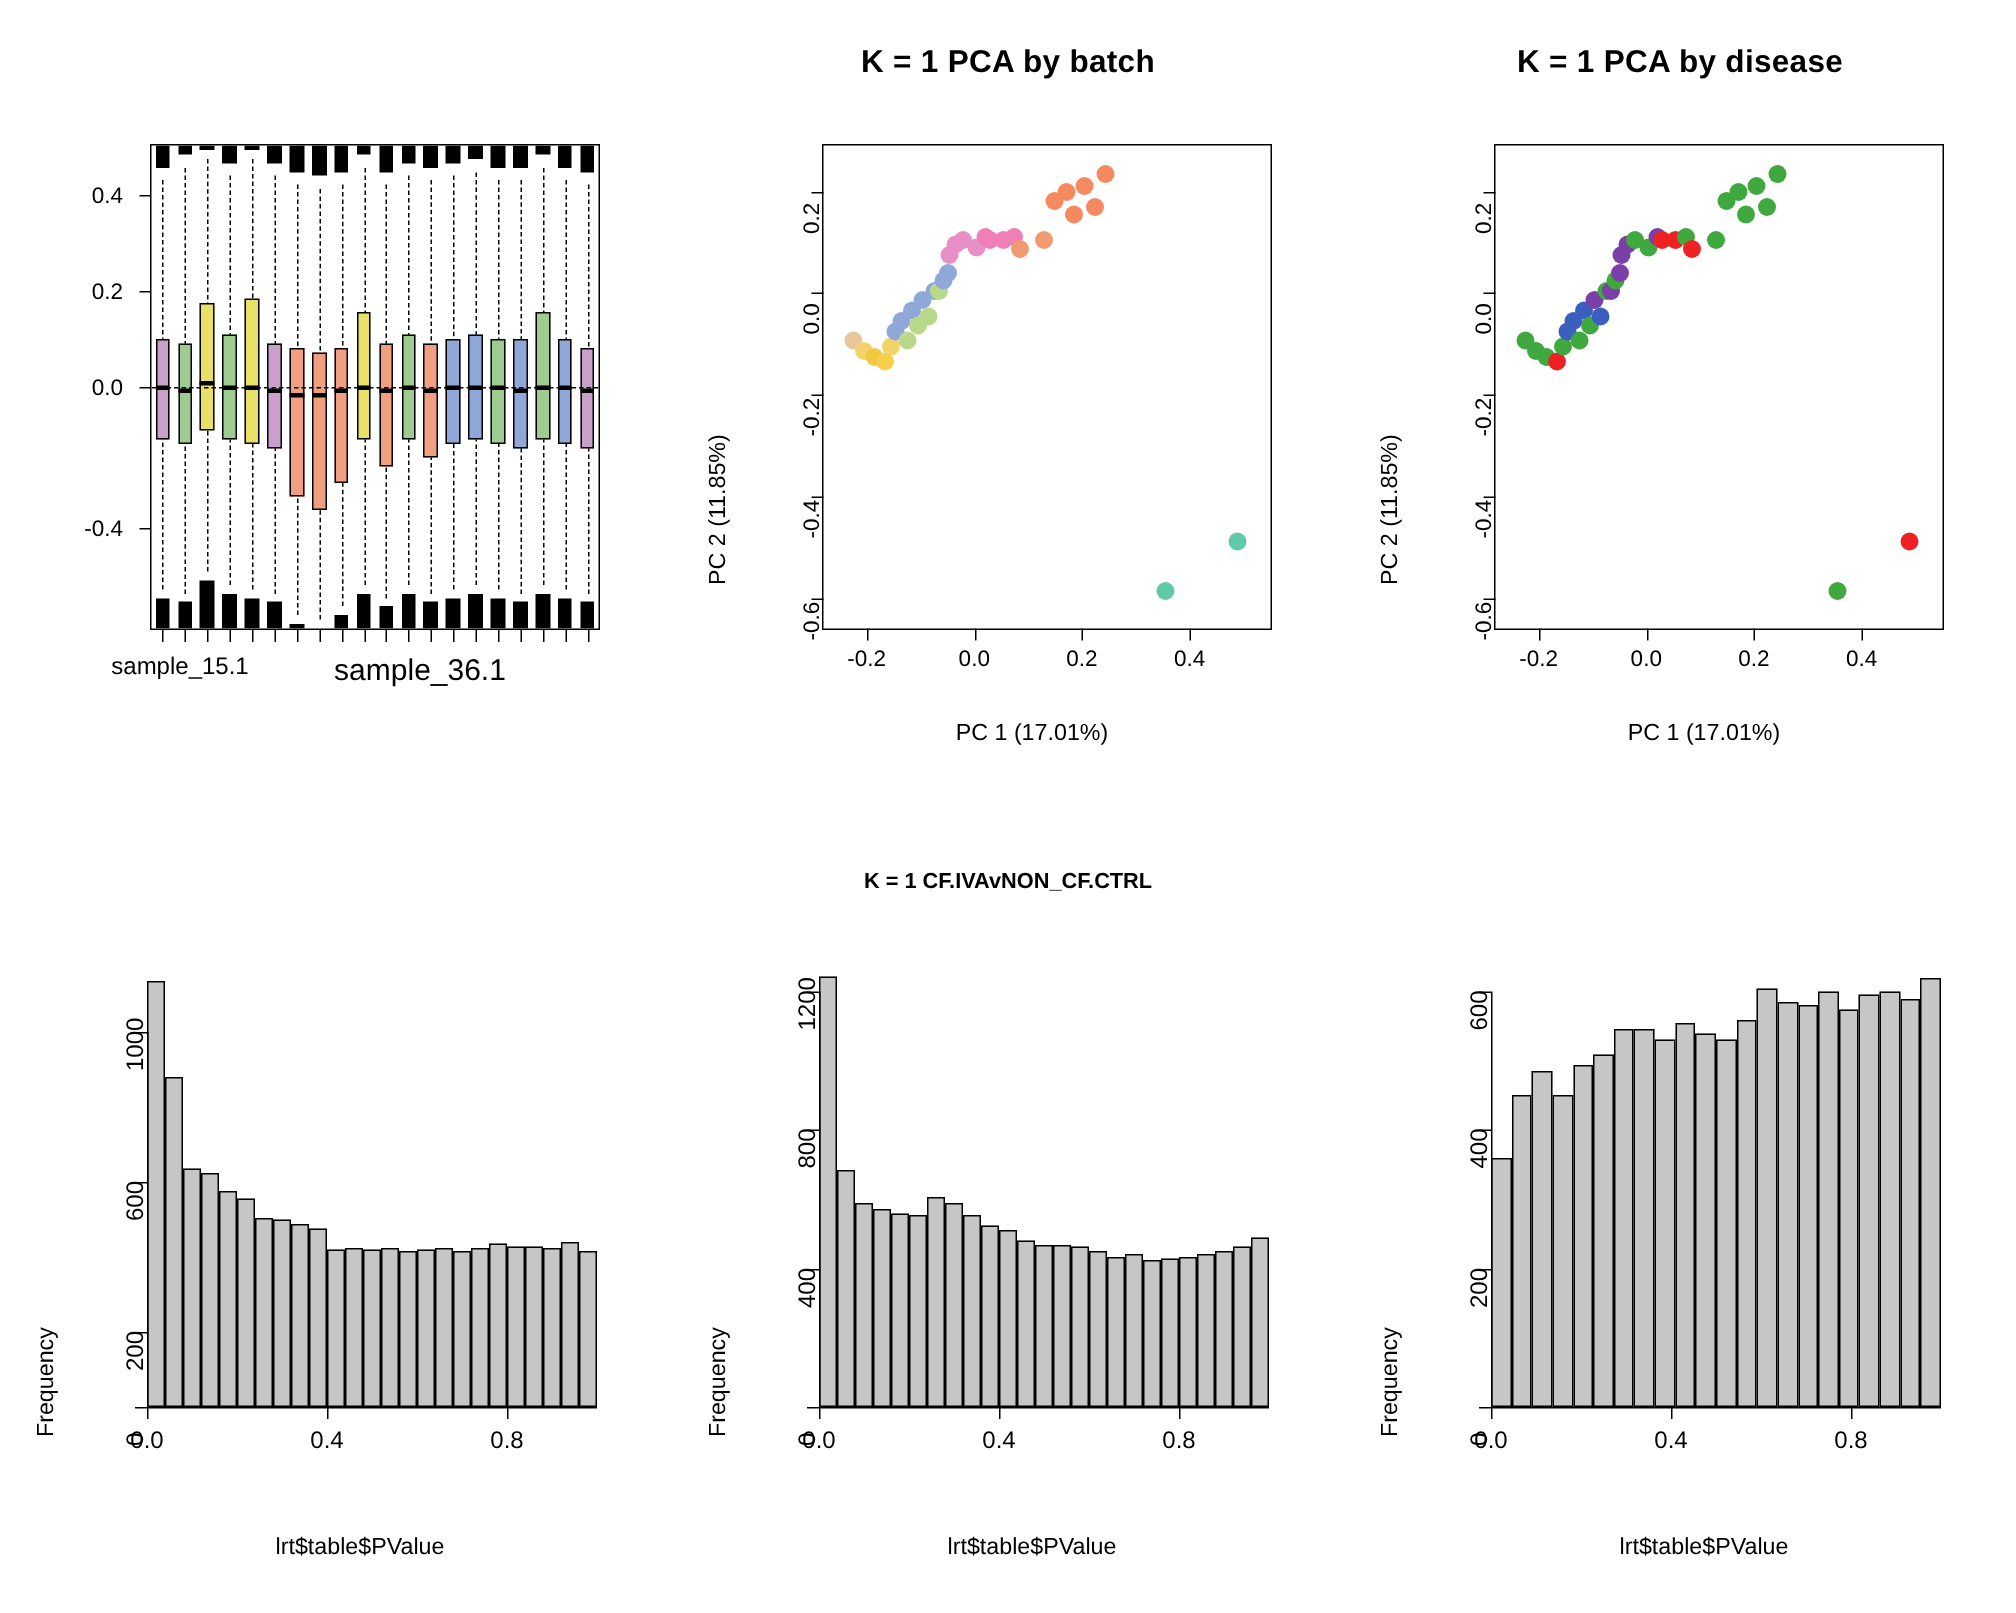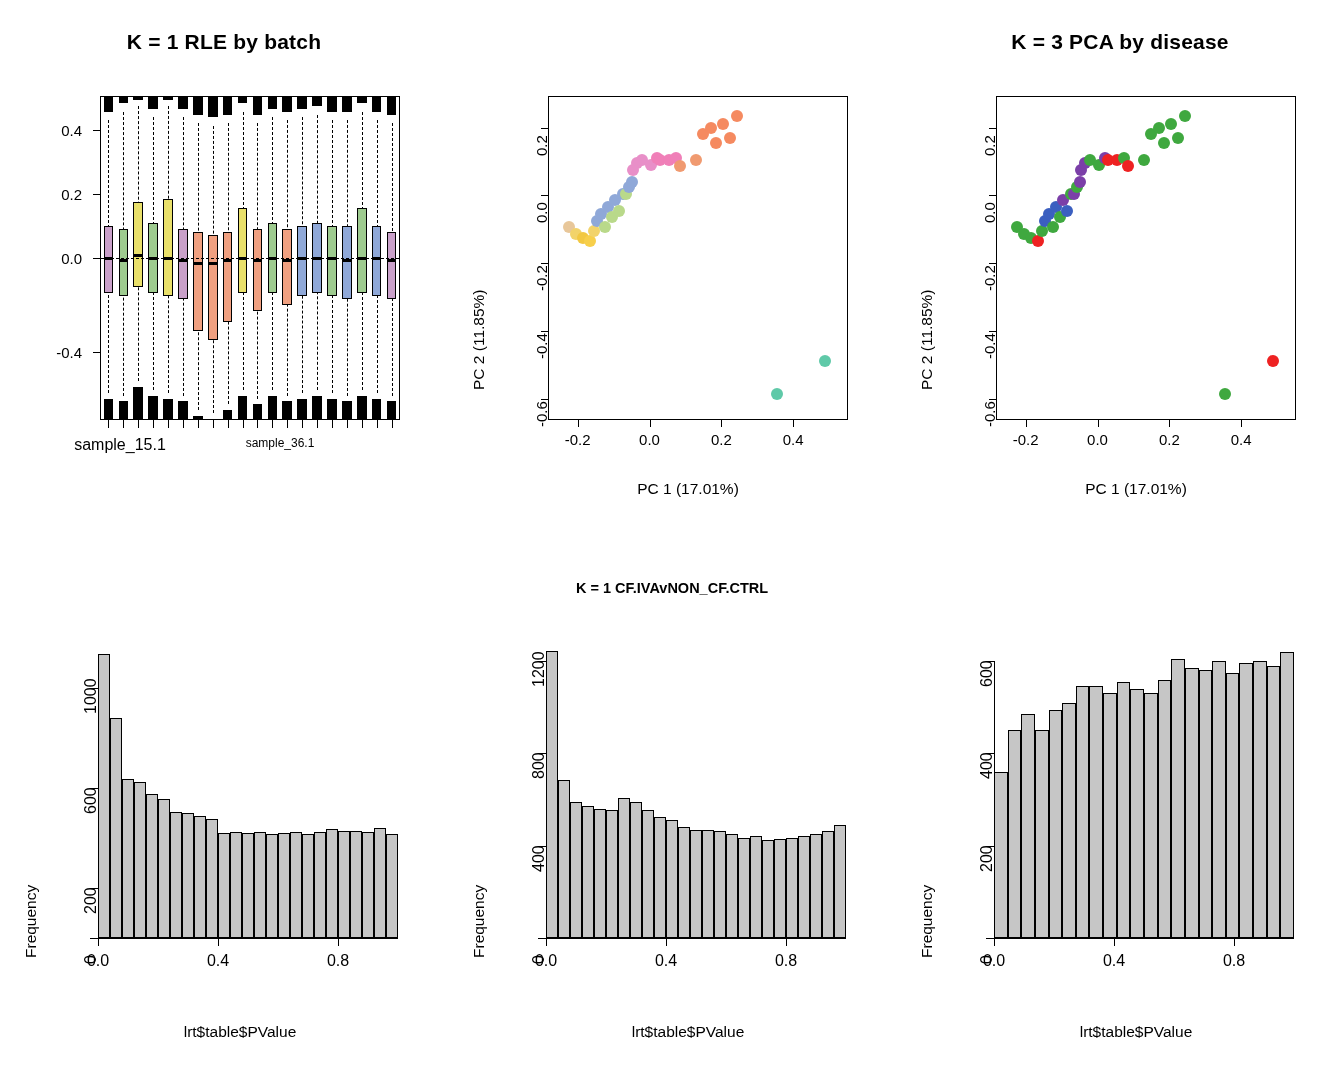--- a/index.html
+++ b/index.html
@@ -50,21 +50,20 @@
 
   
   .bar{position:absolute;background:#c6c6c6;border:1px solid #000;box-sizing:border-box;}
 </style>
 </head>
 <body>
 
 <div class="grid">
 
   <div class="panel" style="left:0;top:0;width:448px;height:520px;">
-    <div class="title-big" style="position:absolute;left:0;top:30px;width:448px;">K = 1 RLE by batch</div>
 
     <div class="tick-lab" style="position:absolute;left:26px;top:122px;width:56px;text-align:right;">0.4</div>
     <div class="tick-lab" style="position:absolute;left:26px;top:186px;width:56px;text-align:right;">0.2</div>
     <div class="tick-lab" style="position:absolute;left:26px;top:250px;width:56px;text-align:right;">0.0</div>
     <div class="tick-lab" style="position:absolute;left:26px;top:344px;width:56px;text-align:right;">-0.4</div>
 
     <div class="axisline" style="left:100px;top:100px;width:1px;height:320px;"></div>
     <div class="tickmark-h" style="left:93px;top:130px;width:7px;"></div>
     <div class="tickmark-h" style="left:93px;top:194px;width:7px;"></div>
     <div class="tickmark-h" style="left:93px;top:258px;width:7px;"></div>
@@ -231,24 +230,25 @@
         <div class="tickmark" style="left:302.15px;top:420px;height:8px;"></div>
         <div class="tickmark" style="left:317.05px;top:420px;height:8px;"></div>
         <div class="tickmark" style="left:331.95000000000005px;top:420px;height:8px;"></div>
         <div class="tickmark" style="left:346.85px;top:420px;height:8px;"></div>
         <div class="tickmark" style="left:361.75px;top:420px;height:8px;"></div>
         <div class="tickmark" style="left:376.65000000000003px;top:420px;height:8px;"></div>
         <div class="tickmark" style="left:391.55px;top:420px;height:8px;"></div>
       </div>
 
     <div class="tick-lab" style="position:absolute;left:40px;top:436px;width:160px;text-align:center;font-size:16px;">sample_15.1</div>
-    <div class="tick-lab" style="position:absolute;left:200px;top:436px;width:160px;text-align:center;font-size:12px;">sample_36.1</div>
+    <div class="tick-lab" style="position:absolute;left:200px;top:436px;width:160px;text-align:center;font-size:20px;">sample_36.1</div>
   </div>
 
   <div class="panel" style="left:448px;top:0;width:448px;height:520px;">
+    <div class="title-big" style="position:absolute;left:0;top:30px;width:448px;">K = 1 PCA by batch</div>
 
     <div class="vert-lab" style="position:absolute;left:22px;top:390px;">PC 2 (11.85%)</div>
     <div class="axis-label" style="position:absolute;left:60px;top:480px;width:360px;">PC 1 (17.01%)</div>
 
     <div class="plotbox" style="left:100px;top:96px;width:300px;height:324px;"></div>
     <div id="pca-batch-pts" style="position:absolute;left:101px;top:97px;width:298px;height:322px;overflow:hidden;">
         <div class="pt" style="left:13.746987951807235px;top:124.49473684210523px;width:12px;height:12px;background:#e8c79a;"></div>
         <div class="pt" style="left:20.927710843373507px;top:131.27368421052628px;width:12px;height:12px;background:#f2d36a;"></div>
         <div class="pt" style="left:28.108433734939766px;top:134.66315789473683px;width:12px;height:12px;background:#f2c842;"></div>
         <div class="pt" style="left:35.28915662650603px;top:138.05263157894734px;width:12px;height:12px;background:#f7cf4b;"></div>
@@ -299,21 +299,21 @@
         <div class="tickmark-h" style="left:93px;top:263.08421052631576px;width:8px;"></div>
         <div class="vtick" style="position:absolute;left:85px;top:291.08421052631576px;">-0.2</div>
         <div class="tickmark-h" style="left:93px;top:195.29473684210524px;width:8px;"></div>
         <div class="vtick" style="position:absolute;left:85px;top:223.29473684210524px;">0.0</div>
         <div class="tickmark-h" style="left:93px;top:127.50526315789466px;width:8px;"></div>
         <div class="vtick" style="position:absolute;left:85px;top:155.50526315789466px;">0.2</div>
       </div>
   </div>
 
   <div class="panel" style="left:896px;top:0;width:448px;height:520px;">
-    <div class="title-big" style="position:absolute;left:0;top:30px;width:448px;">K = 3 PCA by disease</div>
+    <div class="title-big" style="position:absolute;left:0;top:30px;width:448px;">K = 1 PCA by disease</div>
 
     <div class="vert-lab" style="position:absolute;left:22px;top:390px;">PC 2 (11.85%)</div>
     <div class="axis-label" style="position:absolute;left:60px;top:480px;width:360px;">PC 1 (17.01%)</div>
 
     <div class="plotbox" style="left:100px;top:96px;width:300px;height:324px;"></div>
     <div id="pca-disease-pts" style="position:absolute;left:101px;top:97px;width:298px;height:322px;overflow:hidden;">
         <div class="pt" style="left:13.746987951807235px;top:124.49473684210523px;width:12px;height:12px;background:#3fa83f;"></div>
         <div class="pt" style="left:20.927710843373507px;top:131.27368421052628px;width:12px;height:12px;background:#3fa83f;"></div>
         <div class="pt" style="left:28.108433734939766px;top:134.66315789473683px;width:12px;height:12px;background:#3fa83f;"></div>
         <div class="pt" style="left:35.28915662650603px;top:138.05263157894734px;width:12px;height:12px;background:#ee2222;"></div>

